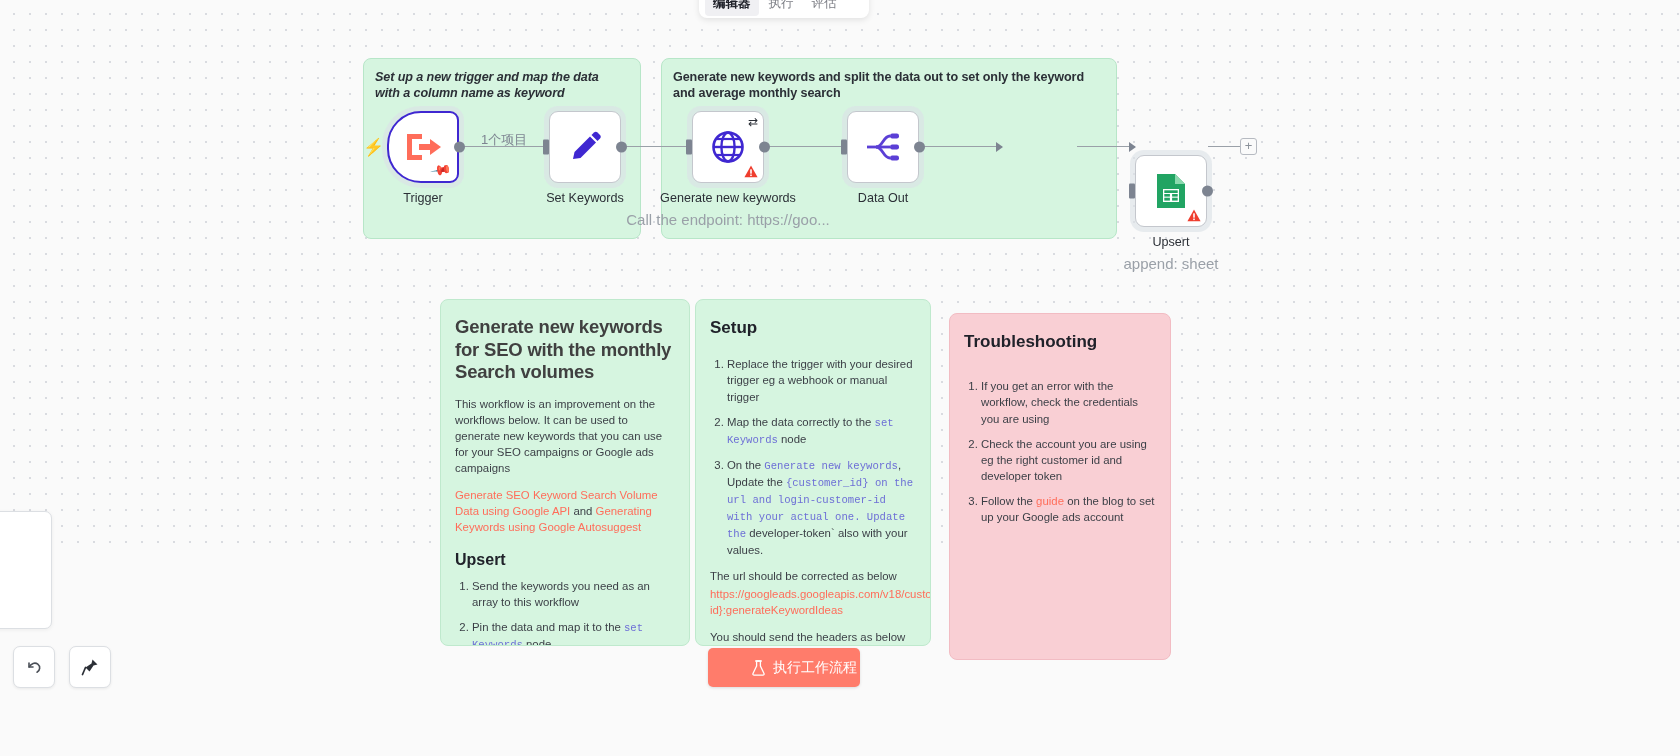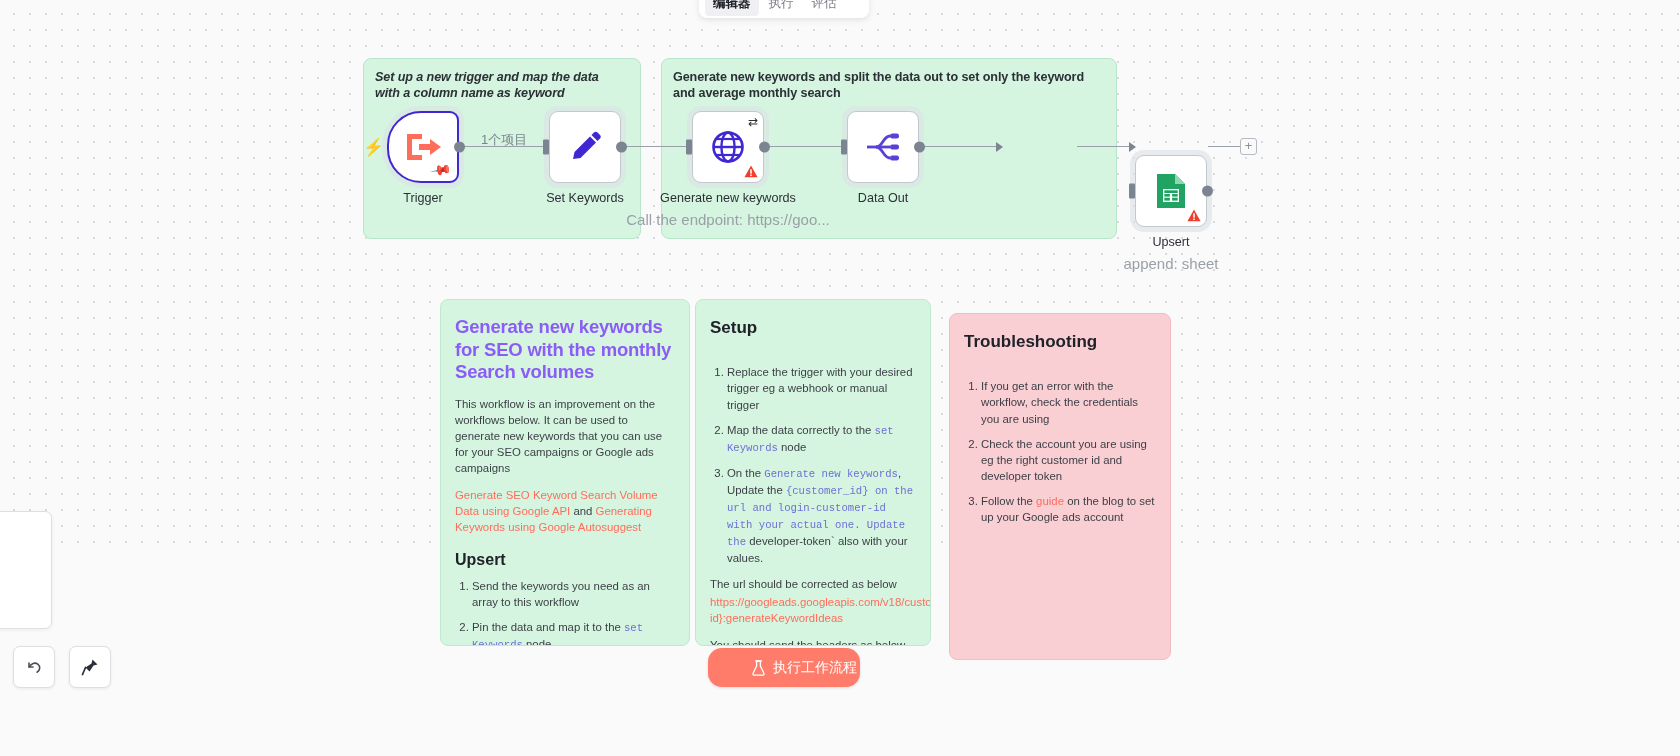--- a/index.html
+++ b/index.html
@@ -153,21 +153,21 @@
     padding: 16px 14px 12px 14px;
     font-size: 11.4px;
     line-height: 1.42;
     color: #3b3f46;
   }
   .sticky.green { background: #d6f5e0; border: 1px solid #bfe9cd; }
   .sticky.pink  { background: #f9cfd4; border: 1px solid #f2bcc3; }
   .sticky h1 {
     margin: 0 0 12px 0;
     font-size: 18.5px; line-height: 1.22;
-    font-weight: 700; color: #8b5cf6;
+    font-weight: 700; color: #404040;
     letter-spacing: -0.2px;
   }
   .sticky h2 {
     margin: 14px 0 6px 0;
     font-size: 16px; font-weight: 700; color: #20222a;
   }
   .sticky p { margin: 0 0 10px 0; }
   .sticky ol { margin: 0; padding-left: 17px; }
   .sticky ol li { margin-bottom: 9px; }
   .sticky a, .lnk { color: #ff6d5a; text-decoration: none; }
@@ -198,21 +198,21 @@
     cursor: pointer;
     color: #4a4f57;
   }
 
   
   .exec-btn {
     position: absolute;
     left: 708px; top: 648px;
     width: 152px; height: 39px;
     background: #ff7c6b;
-    border-radius: 14px;
+    border-radius: 5px;
     color: #fff;
     font-size: 14px;
     display: flex; align-items: center; justify-content: center;
     gap: 7px;
     cursor: pointer;
     box-shadow: 0 1px 3px rgba(0,0,0,.12);
     padding-left: 40px;
   }
 </style>
 </head>
@@ -358,21 +358,21 @@
     </p>
     <h2>Upsert</h2>
     <ol>
       <li><span>Send the keywords you need as an array to this workflow</span></li>
       <li><span>Pin the data and map it to the </span><span class="code">set Keywords</span><span> node</span></li>
 
     </ol>
   </div>
 
   <div class="sticky green" style="left:695px; top:299px; width:236px; height:347px;">
-    <h2 style="margin-top:0; margin-bottom:24px; font-size:17px;">Setup</h2>
+    <h2 style="margin-top:0; margin-bottom:16px; font-size:17px;">Setup</h2>
     <ol>
       <li><span>Replace the trigger with your desired trigger eg a webhook or manual trigger</span></li>
       <li><span>Map the data correctly to the </span><span class="code">set Keywords</span><span> node</span></li>
       <li><span>On the </span><span class="code">Generate new keywords</span><span>, Update the </span><span class="code">{customer_id} on the url and login-customer-id with your actual one. Update the</span><span> developer-token` also with your values.</span></li>
     </ol>
     <p style="margin-top:10px;">The url should be corrected as below</p>
     <p style="margin-top:-8px;"><span class="lnk">https://googleads.googleapis.com/v18/customers/{customer-id}:generateKeywordIdeas</span></p>
     <p>You should send the headers as below</p>
 
   </div>

